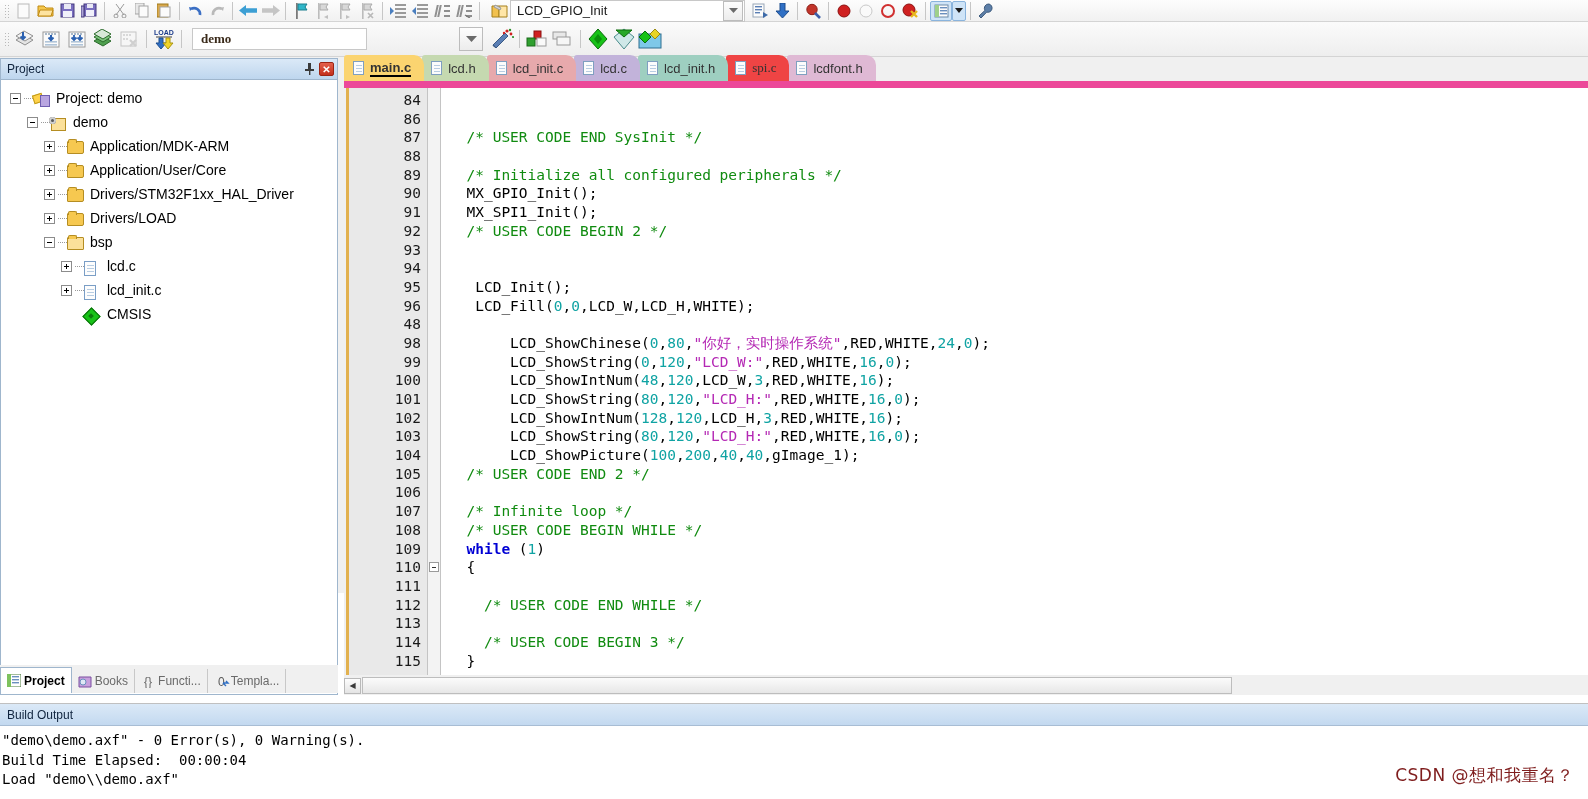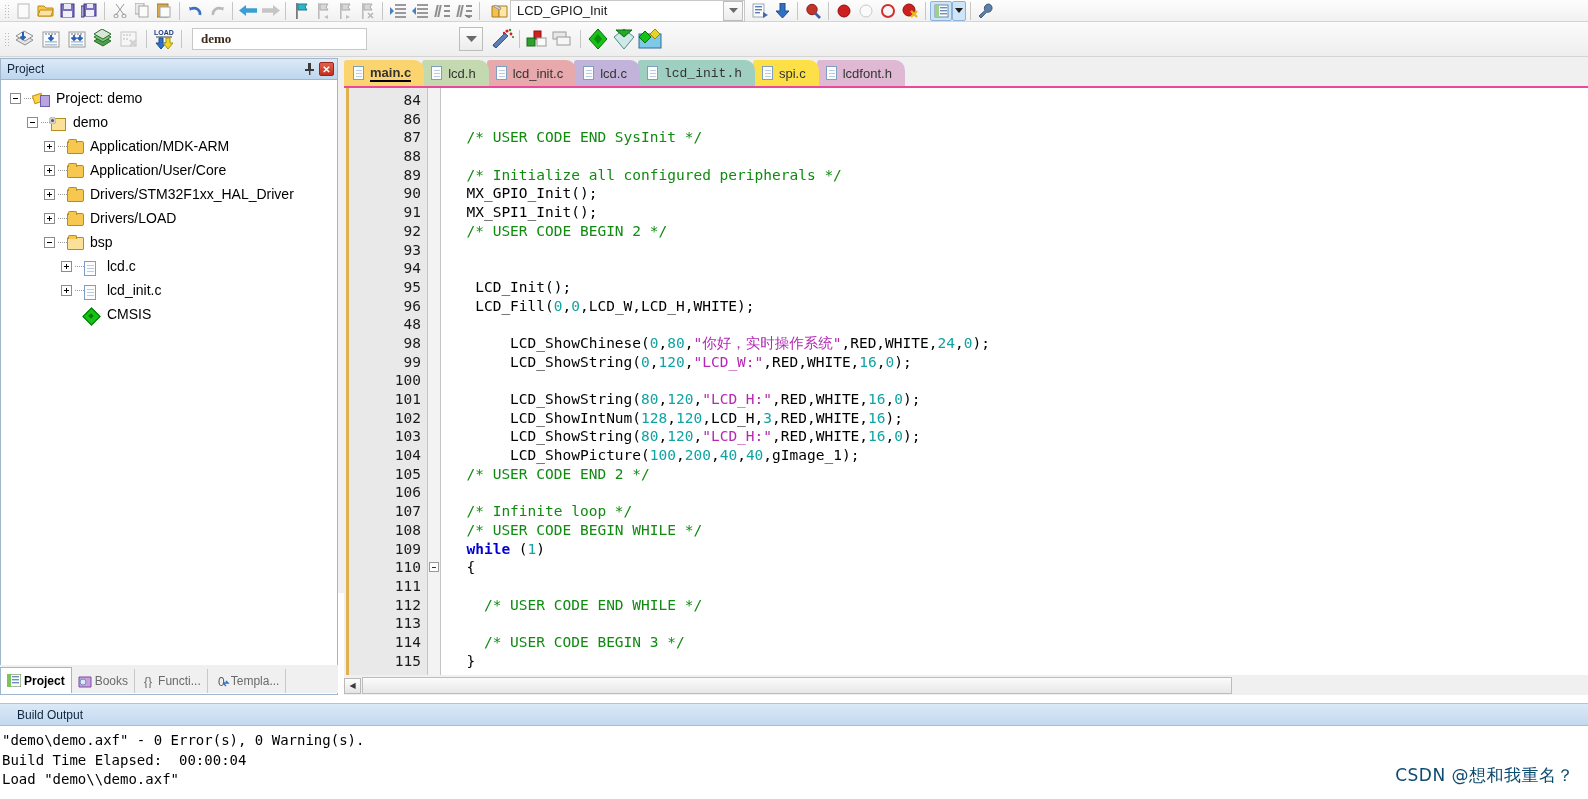--- a/index.html
+++ b/index.html
@@ -131,21 +131,21 @@
   .ptab .pico { width: 14px; height: 13px; flex: none; position: relative; }
 
   
   #editor-wrap {
     position: absolute; left: 344px; top: 58px; right: 0; height: 637px;
     background: #f0f0f0;
   }
   #tabstrip {
     position: absolute; left: 0; top: 0; height: 30px; right: 0;
     display: flex; align-items: flex-end; background: #f0f0f0;
-    border-bottom: 2px solid #ec4899;
+    border-bottom: 7px solid #ec4899;
   }
   .etab {
     height: 26px; display: flex; align-items: center; gap: 6px;
     padding: 0 13px 0 9px; font-size: 13px; color: #333;
     border-radius: 3px 10px 0 0; margin-right: -2px; position: relative;
   }
   .etab .fico { width: 11px; height: 14px; background: #fcfcfc;
      border: 1px solid #7f9fc0; flex: none; position: relative; }
   .etab .fico::after { content:''; position:absolute; left:2px; top:3px; width:6px; height:1px;
      background:#b8cde2; box-shadow: 0 3px 0 #b8cde2, 0 6px 0 #b8cde2; }
@@ -194,32 +194,32 @@
   #code-hscroll .sc-thumb2 { height: 17px; width: 870px; background: linear-gradient(#fbfbfb,#e7e7e7);
     border: 1px solid #bdbdbd; margin-left: 1px; }
 
   
   #build-panel {
     position: absolute; left: 0; top: 703px; width: 1588px; height: 96px;
     background: #ffffff; border-top: 1px solid #c0c0c0;
   }
   #build-header {
     height: 22px; background: linear-gradient(#dbe9f7, #c3d9f0);
-    display: flex; align-items: center; padding-left: 17px;
+    display: flex; align-items: center; padding-left: 7px;
     font-size: 12px; color: #10243e; border-bottom: 1px solid #a8bdd4;
   }
   #build-body {
     position: absolute; left: 0; top: 23px; right: 0; bottom: 0;
     background: #fff; padding: 4px 0 0 2px;
     font-family: "DejaVu Sans Mono", monospace; font-size: 14px; line-height: 19.5px;
     color: #000; white-space: pre;
   }
   #watermark {
     position: absolute; right: 14px; bottom: 12px;
-    font-size: 17px; color: #0c4a6e; font-family: "DejaVu Sans", sans-serif;
+    font-size: 17px; color: #7f1d1d; font-family: "DejaVu Sans", sans-serif;
     letter-spacing: 0.5px;
   }
 </style>
 </head>
 <body>
 
 <div id="app">
 
   <div class="toolbar" id="toolbar-row1">
     <div class="grip"></div>
@@ -763,25 +763,25 @@
           <span class="lbl">lcd.h</span>
         </div>
         <div class="etab" style="background: rgb(231, 169, 172); z-index: 18;">
           <span class="fico"></span>
           <span class="lbl">lcd_init.c</span>
         </div>
         <div class="etab" style="background: rgb(194, 179, 218); z-index: 17;">
           <span class="fico"></span>
           <span class="lbl">lcd.c</span>
         </div>
-        <div class="etab" style="background: rgb(158, 207, 192); z-index: 16; font-family: Liberation Mono, monospace;">
+        <div class="etab" style="background: rgb(158, 207, 192); z-index: 16;">
           <span class="fico"></span>
           <span class="lbl">lcd_init.h</span>
         </div>
-        <div class="etab" style="background: #fde047; z-index: 15;">
+        <div class="etab" style="background: #ef4444; z-index: 15; font-family: Liberation Serif, serif;">
           <span class="fico"></span>
           <span class="lbl">spi.c</span>
         </div>
         <div class="etab" style="background: rgb(223, 185, 212); z-index: 14;">
           <span class="fico"></span>
           <span class="lbl">lcdfont.h</span>
         </div>
       </div>
 
     <div id="code-area">
@@ -796,21 +796,21 @@
           <div class="ln"><span class="num">90</span><span class="src"><span class="c-txt">  MX_GPIO_Init();</span></span></div>
           <div class="ln"><span class="num">91</span><span class="src"><span class="c-txt">  MX_SPI1_Init();</span></span></div>
           <div class="ln"><span class="num">92</span><span class="src"><span class="c-cmt">  /* USER CODE BEGIN 2 */</span></span></div>
           <div class="ln"><span class="num">93</span><span class="src"></span></div>
           <div class="ln"><span class="num">94</span><span class="src"></span></div>
           <div class="ln"><span class="num">95</span><span class="src"><span class="c-txt">   LCD_Init();</span></span></div>
           <div class="ln"><span class="num">96</span><span class="src"><span class="c-txt">   LCD_Fill(</span><span class="c-num">0</span><span class="c-txt">,</span><span class="c-num">0</span><span class="c-txt">,LCD_W,LCD_H,WHITE);</span></span></div>
           <div class="ln"><span class="num">48</span><span class="src"></span></div>
           <div class="ln"><span class="num">98</span><span class="src"><span class="c-txt">       LCD_ShowChinese(</span><span class="c-num">0</span><span class="c-txt">,</span><span class="c-num">80</span><span class="c-txt">,</span><span class="c-str">"你好，实时操作系统"</span><span class="c-txt">,RED,WHITE,</span><span class="c-num">24</span><span class="c-txt">,</span><span class="c-num">0</span><span class="c-txt">);</span></span></div>
           <div class="ln"><span class="num">99</span><span class="src"><span class="c-txt">       LCD_ShowString(</span><span class="c-num">0</span><span class="c-txt">,</span><span class="c-num">120</span><span class="c-txt">,</span><span class="c-str">"LCD_W:"</span><span class="c-txt">,RED,WHITE,</span><span class="c-num">16</span><span class="c-txt">,</span><span class="c-num">0</span><span class="c-txt">);</span></span></div>
-          <div class="ln"><span class="num">100</span></div>
+          <div class="ln"><span class="num">100</span><span class="src"><span class="c-txt">       LCD_ShowIntNum(</span><span class="c-num">48</span><span class="c-txt">,</span><span class="c-num">120</span><span class="c-txt">,LCD_W,</span><span class="c-num">3</span><span class="c-txt">,RED,WHITE,</span><span class="c-num">16</span><span class="c-txt">);</span></span></div>
           <div class="ln"><span class="num">101</span><span class="src"><span class="c-txt">       LCD_ShowString(</span><span class="c-num">80</span><span class="c-txt">,</span><span class="c-num">120</span><span class="c-txt">,</span><span class="c-str">"LCD_H:"</span><span class="c-txt">,RED,WHITE,</span><span class="c-num">16</span><span class="c-txt">,</span><span class="c-num">0</span><span class="c-txt">);</span></span></div>
           <div class="ln"><span class="num">102</span><span class="src"><span class="c-txt">       LCD_ShowIntNum(</span><span class="c-num">128</span><span class="c-txt">,</span><span class="c-num">120</span><span class="c-txt">,LCD_H,</span><span class="c-num">3</span><span class="c-txt">,RED,WHITE,</span><span class="c-num">16</span><span class="c-txt">);</span></span></div>
           <div class="ln"><span class="num">103</span><span class="src"><span class="c-txt">       LCD_ShowString(</span><span class="c-num">80</span><span class="c-txt">,</span><span class="c-num">120</span><span class="c-txt">,</span><span class="c-str">"LCD_H:"</span><span class="c-txt">,RED,WHITE,</span><span class="c-num">16</span><span class="c-txt">,</span><span class="c-num">0</span><span class="c-txt">);</span></span></div>
           <div class="ln"><span class="num">104</span><span class="src"><span class="c-txt">       LCD_ShowPicture(</span><span class="c-num">100</span><span class="c-txt">,</span><span class="c-num">200</span><span class="c-txt">,</span><span class="c-num">40</span><span class="c-txt">,</span><span class="c-num">40</span><span class="c-txt">,gImage_1);</span></span></div>
           <div class="ln"><span class="num">105</span><span class="src"><span class="c-cmt">  /* USER CODE END 2 */</span></span></div>
           <div class="ln"><span class="num">106</span><span class="src"></span></div>
           <div class="ln"><span class="num">107</span><span class="src"><span class="c-cmt">  /* Infinite loop */</span></span></div>
           <div class="ln"><span class="num">108</span><span class="src"><span class="c-cmt">  /* USER CODE BEGIN WHILE */</span></span></div>
           <div class="ln"><span class="num">109</span><span class="src"><span class="c-kw">  while</span><span class="c-txt"> (</span><span class="c-num">1</span><span class="c-txt">)</span></span></div>
           <div class="ln"><span class="num">110</span><span class="fold"></span><span class="src"><span class="c-txt">  {</span></span></div>

